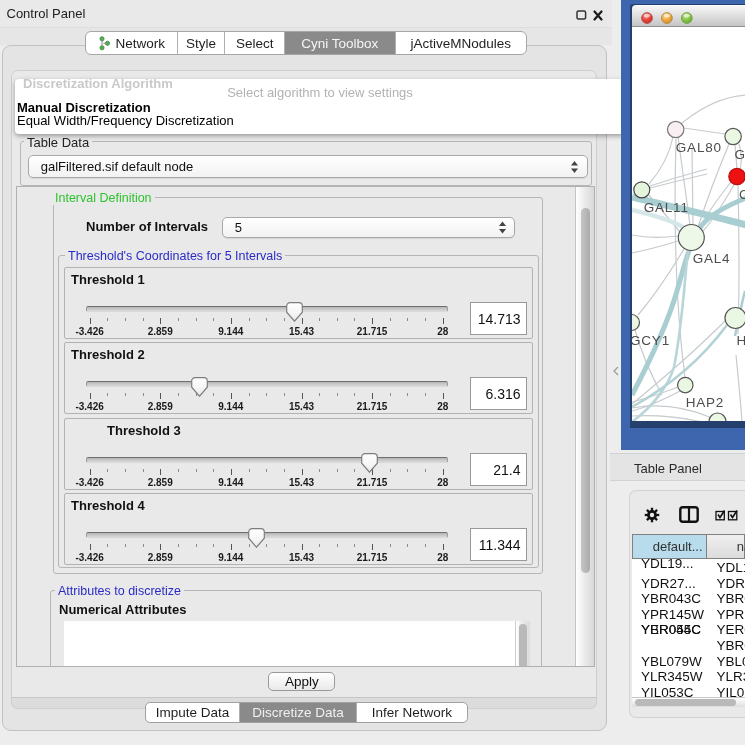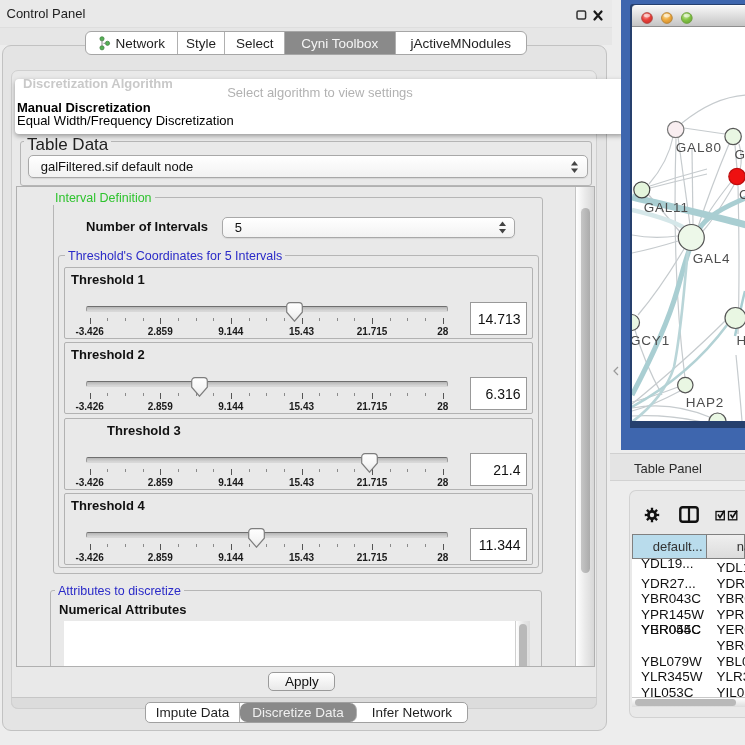--- a/index.html
+++ b/index.html
@@ -54,21 +54,21 @@
 
 <div class="abs" style="left:27px;top:97px;width:562px;height:23px;background:#fff;border:1px solid #aaa;border-radius:5px;"></div>
 <div class="abs" style="left:569px;top:96.5px;width:21px;height:24px;border-radius:6px;background:linear-gradient(#f2f6fc,#e4eef9);border:2.2px solid #4e8bcd;box-shadow:0 0 4px rgba(70,130,200,0.75);">
   <svg style="position:absolute;left:5px;top:4px;" width="7" height="11" viewBox="0 0 9 13">
       <path d="M4.5,0.5 L8,5 H1 Z" fill="#a8a8a8"></path>
       <path d="M4.5,12.5 L8,8 H1 Z" fill="#a8a8a8"></path>
     </svg>
 </div>
 
 <div class="grp" style="left:19.7px;top:141px;width:572.8px;height:45px;"></div>
-<div class="gttl" style="left:24px;top:134.8px;color:#222;background:#e9e9e9;font-size:17px;">Table Data</div>
+<div class="gttl" style="left:24px;top:134.8px;color:#222;background:#e9e9e9;font-size:13px;">Table Data</div>
 <div class="combo" style="left:27.7px;top:154.6px;width:560.3px;height:23.4px;">
   <span class="ctext" style="top:3.5px;">galFiltered.sif default node</span>
   <svg class="carr" style="right:8px;top:4.5px;" width="9" height="14" viewBox="0 0 9 13">
       <path d="M4.5,0.5 L8,5 H1 Z" fill="#444"></path>
       <path d="M4.5,12.5 L8,8 H1 Z" fill="#444"></path>
     </svg>
 </div>
 
 <div class="abs" style="left:16px;top:186px;width:578.5px;height:480.5px;border:1px solid #b0b0b0;background:#e9e9e9;overflow:hidden;">
   <div style="position:absolute;left:-17px;top:-186px;width:595px;height:745px;">
@@ -267,21 +267,21 @@
   <div style="position:absolute;left:8px;top:-3.2px;font-size:13px;font-weight:bold;color:#c9c9c9;">Discretization Algorithm</div>
   <div style="position:absolute;left:0;top:5.5px;width:100%;text-align:center;font-size:13px;color:#b2b2b2;">Select algorithm to view settings</div>
   <div style="position:absolute;left:2px;top:20.5px;font-size:13px;font-weight:bold;color:#000;">Manual Discretization</div>
   <div style="position:absolute;left:2px;top:33.8px;font-size:13px;color:#000;">Equal Width/Frequency Discretization</div>
 </div>
 
 <div class="abs" style="left:268.3px;top:671.7px;width:67px;height:19px;background:linear-gradient(#ffffff,#e9e9e9);border:1px solid #9a9a9a;border-radius:5px;text-align:center;font-size:13.5px;color:#111;padding-top:1px;">Apply</div>
 
 <div class="abs" style="left:144.5px;top:702px;width:323.5px;height:20.5px;background:#fff;border:1px solid #a0a0a0;border-radius:5px;display:flex;overflow:hidden;">
   <div class="seg" style="width:95.5px;">Impute Data</div>
-  <div class="seg" style="width:117px;background:#8a8a8a;color:#f0f0f0;border-radius:7px;">Discretize Data</div>
+  <div class="seg" style="width:117px;background:#8a8a8a;color:#f0f0f0;">Discretize Data</div>
   <div class="seg" style="width:111px;border-right:none;">Infer Network</div>
 </div>
 
 <svg style="position:absolute;left:613px;top:366px;" width="6" height="10" viewBox="0 0 6 10">
     <path d="M5,1 L1,5 L5,9" fill="none" stroke="#9a9a9a" stroke-width="1.2"></path>
   </svg>
 
 <div class="abs" style="left:620.5px;top:0;width:124.5px;height:450px;background:#3e66ae;"></div>
 <div class="abs" style="left:629.5px;top:4px;width:115.5px;height:424px;background:#26406e;border-radius:3px 0 0 0;"></div>
 

